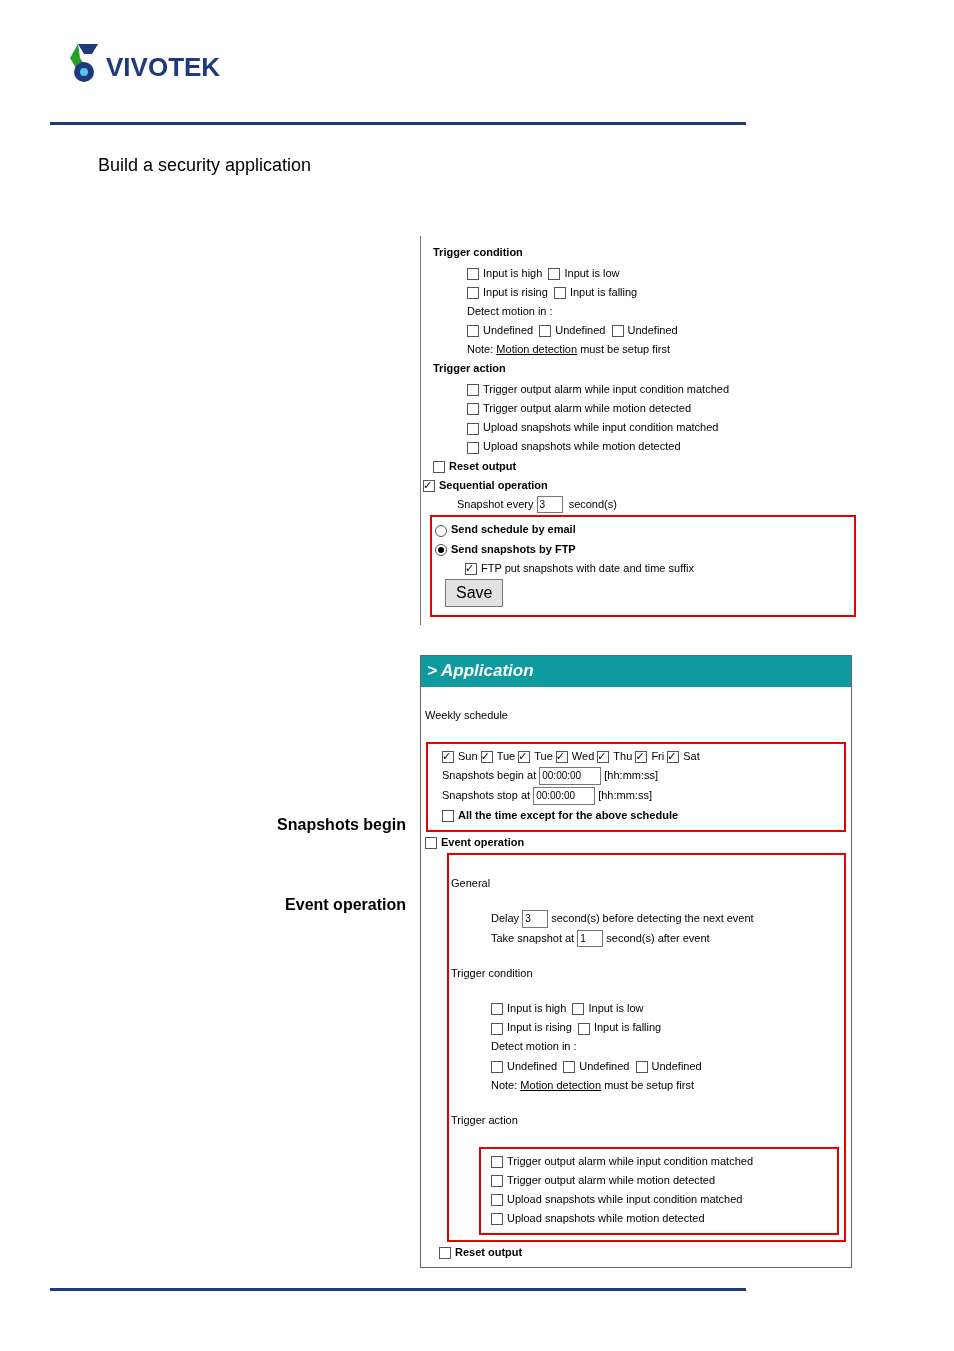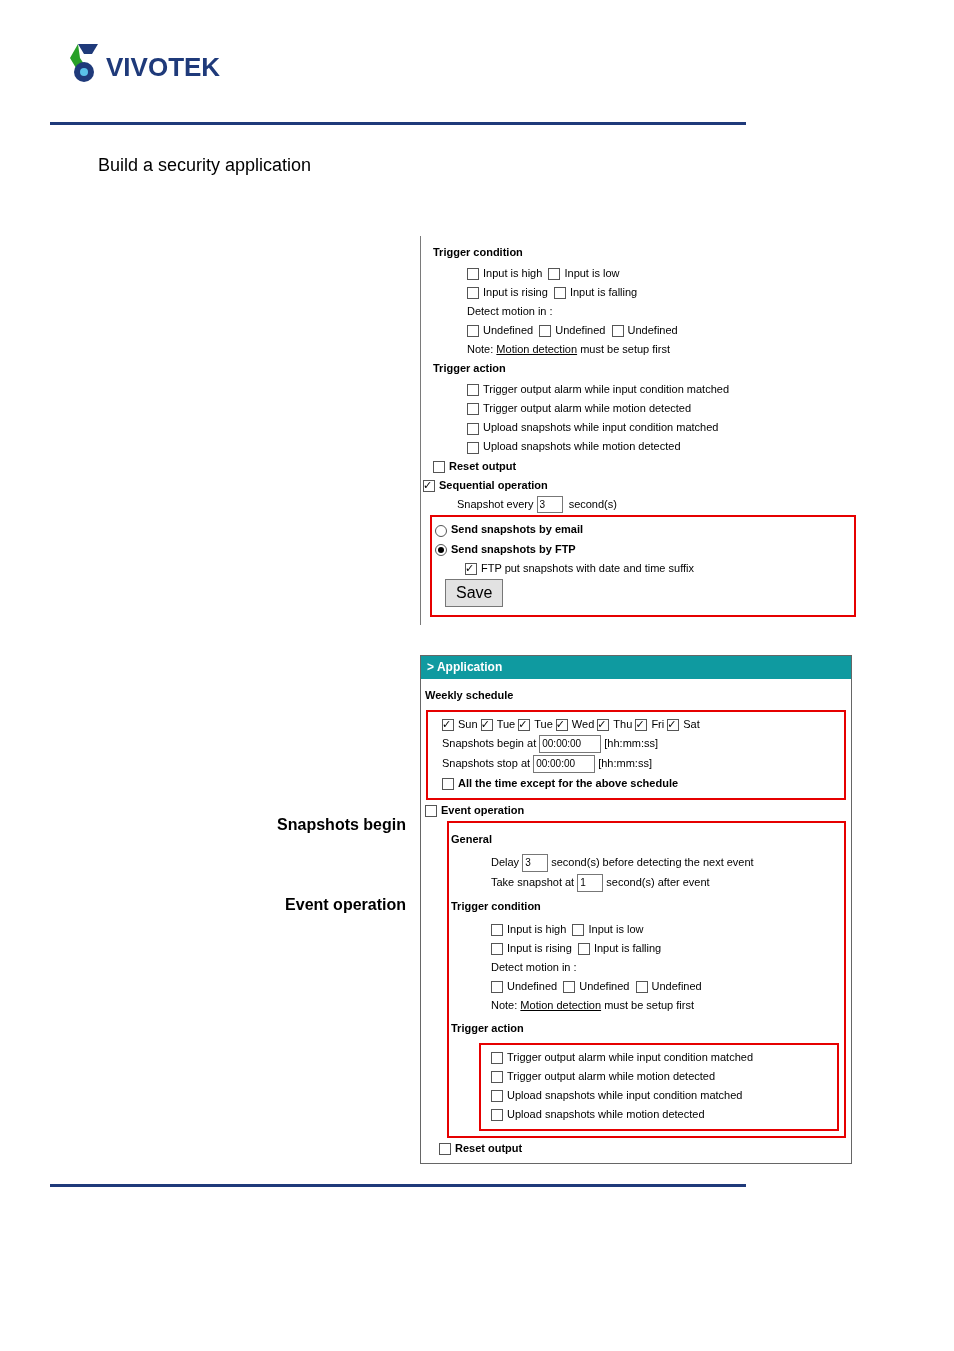--- a/index.html
+++ b/index.html
@@ -135,26 +135,27 @@
   .panel2 {
     width: 430px;
     border: 1px solid #666;
     font-size: 11px;
   }
   .panel2 .app-head {
     background: #0f9aa0;
     color: #fff;
     font-weight: bold;
     padding: 2px 6px;
-    font-size: 12px;
+    font-size: 17px;
+    font-style: italic;
   }
   .panel2 .body { padding: 2px 4px 4px 4px; }
   .panel2 .subhead {
-    font-weight: bold;
-    margin: 6px 0;
+    font-weight: normal;
+    margin: 18px 0;
   }
   .red-frame2 {
     border: 2px solid #e60000;
     padding: 2px 4px 4px 14px;
     margin: 1px 1px;
   }
   .red-frame2.inner { padding-left: 2px; }
   .red-frame2.inner2 { margin-top: 2px; }
   .smallgap { height: 30px; }
 </style>
@@ -223,21 +224,21 @@
         </div>
         <div class="line indent0"><span class="cb"></span><b>Reset output</b></div>
         <div class="line" style="margin-left:-10px;"><span class="cb checked"></span><b>Sequential operation</b></div>
         <div class="line" style="margin-left:24px;">
           <span>Snapshot every</span>
           <span class="txtbox">3</span>
           &nbsp;<span>second(s)</span>
         </div>
 
         <div class="red-frame">
-          <div class="line"><span class="radio"></span><b>Send snapshots by email</b></div>
+          <div class="line"><span class="radio"></span><b>Send schedule by email</b></div>
           <div class="line"><span class="radio checked"></span><b>Send snapshots by FTP</b></div>
           <div class="line" style="margin-left:30px;"><span class="cb checked"></span><span>FTP put snapshots with date and time suffix</span></div>
           <div class="line" style="margin-left:10px;"><span class="btn">Save</span></div>
         </div>
       </div>
 
       <div class="smallgap"></div>
 
       <div class="panel2">
         <div class="app-head">&gt; Application</div>

